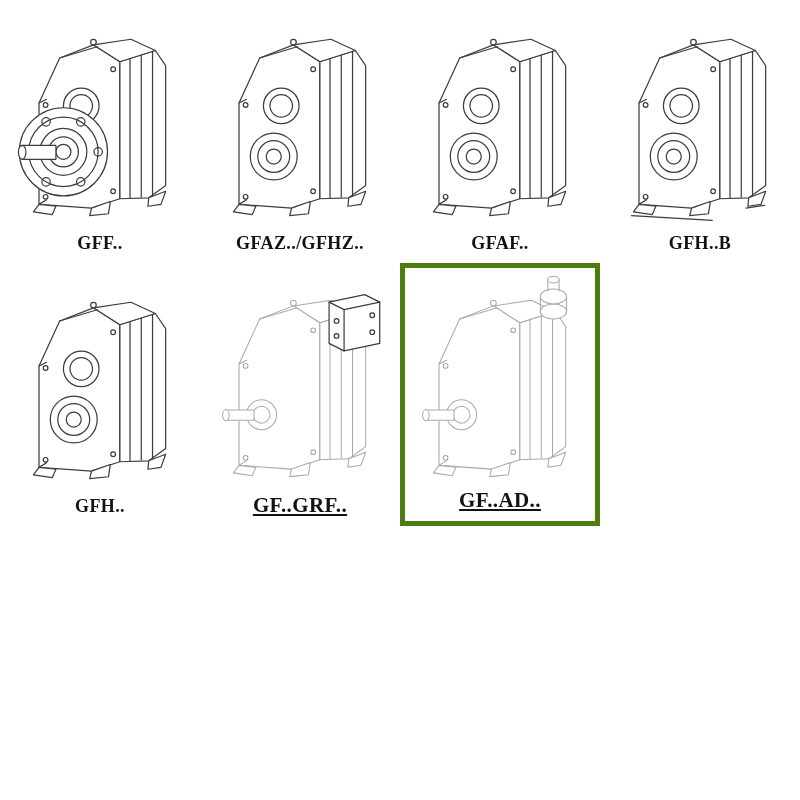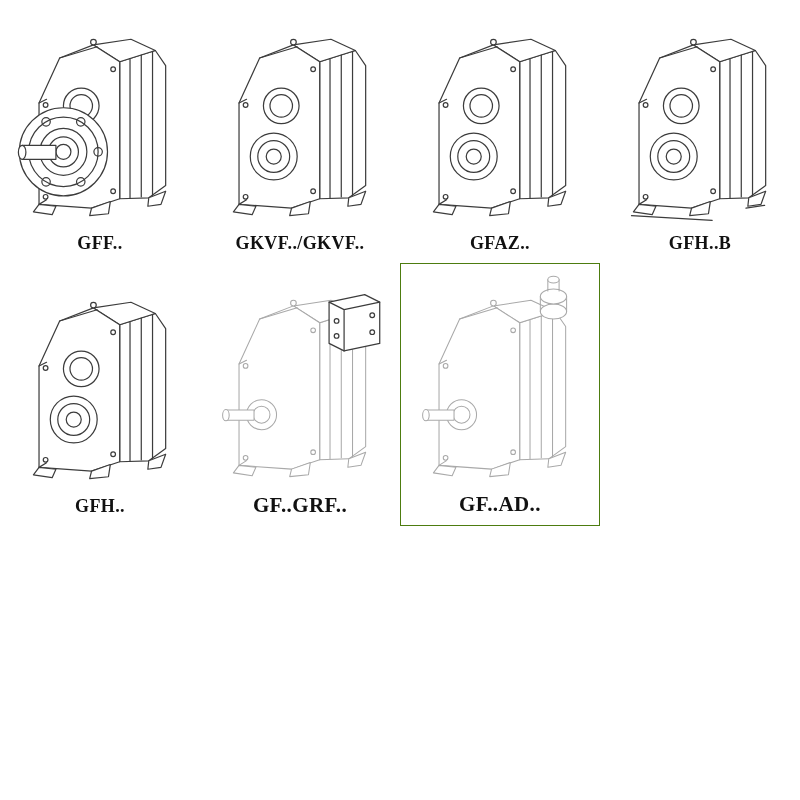--- a/index.html
+++ b/index.html
@@ -9,32 +9,32 @@
   .grid {
     display:grid;
     grid-template-columns:repeat(4, 200px);
     grid-template-rows:263px 263px 274px;
     width:800px; height:800px;border-radius:24px;
   }
   .cell {
     display:flex; flex-direction:column; align-items:center;
     justify-content:flex-end; padding:4px 2px 8px 2px;
   }
-  .cell.boxed { border:1px solid #4d7c0f; }
+  .cell.boxed { border:5px solid #4d7c0f; }
   .drawing {
     flex:1 1 auto; width:100%;
     display:flex; align-items:center; justify-content:center;
     overflow:hidden;
   }
   .drawing svg { width:180px; height:auto; max-height:212px; }
   .label {
     font-weight:bold; font-size:18px; letter-spacing:.4px;
     text-align:center; white-space:nowrap; line-height:1.2;
   }
-  .label.large { font-size:21px; }
+  .label.large { font-size:21px;text-decoration:underline; }
 
   g.ink { stroke-linejoin:round; stroke-linecap:round; fill:none; }
   g.solid { stroke:#3c3c3c; stroke-width:1.3; }
   g.light { stroke:#a9a9a9; stroke-width:1.1; }
 </style>
 </head>
 <body>
 
 <svg width="0" height="0" style="position:absolute" aria-hidden="true">
 <defs>
@@ -140,34 +140,34 @@
   <figure class="cell">
     <div class="drawing">
       <svg viewBox="0 0 190 226">
           <g class="ink solid">
         <use href="#gb-body"></use>
             <use href="#bore-upper"></use>
             <use href="#bore-lower"></use>
       </g>
         </svg>
     </div>
-    <figcaption class="label">GKVF../GKVF..</figcaption>
-  </figure>
-
-  <figure class="cell">
-    <div class="drawing">
-      <svg viewBox="0 0 190 226">
-          <g class="ink solid">
-        <use href="#gb-body"></use>
-            <use href="#bore-upper"></use>
-            <use href="#bore-lower"></use>
-      </g>
-        </svg>
-    </div>
-    <figcaption class="label">GFAZ..</figcaption>
+    <figcaption class="label">GFAZ../GFHZ..</figcaption>
+  </figure>
+
+  <figure class="cell">
+    <div class="drawing">
+      <svg viewBox="0 0 190 226">
+          <g class="ink solid">
+        <use href="#gb-body"></use>
+            <use href="#bore-upper"></use>
+            <use href="#bore-lower"></use>
+      </g>
+        </svg>
+    </div>
+    <figcaption class="label">GFAF..</figcaption>
   </figure>
 
 
   <figure class="cell">
     <div class="drawing">
       <svg viewBox="0 0 190 226">
           <g class="ink solid">
         <use href="#gb-body"></use>
             <use href="#bore-upper"></use>
             <use href="#bore-lower"></use>

